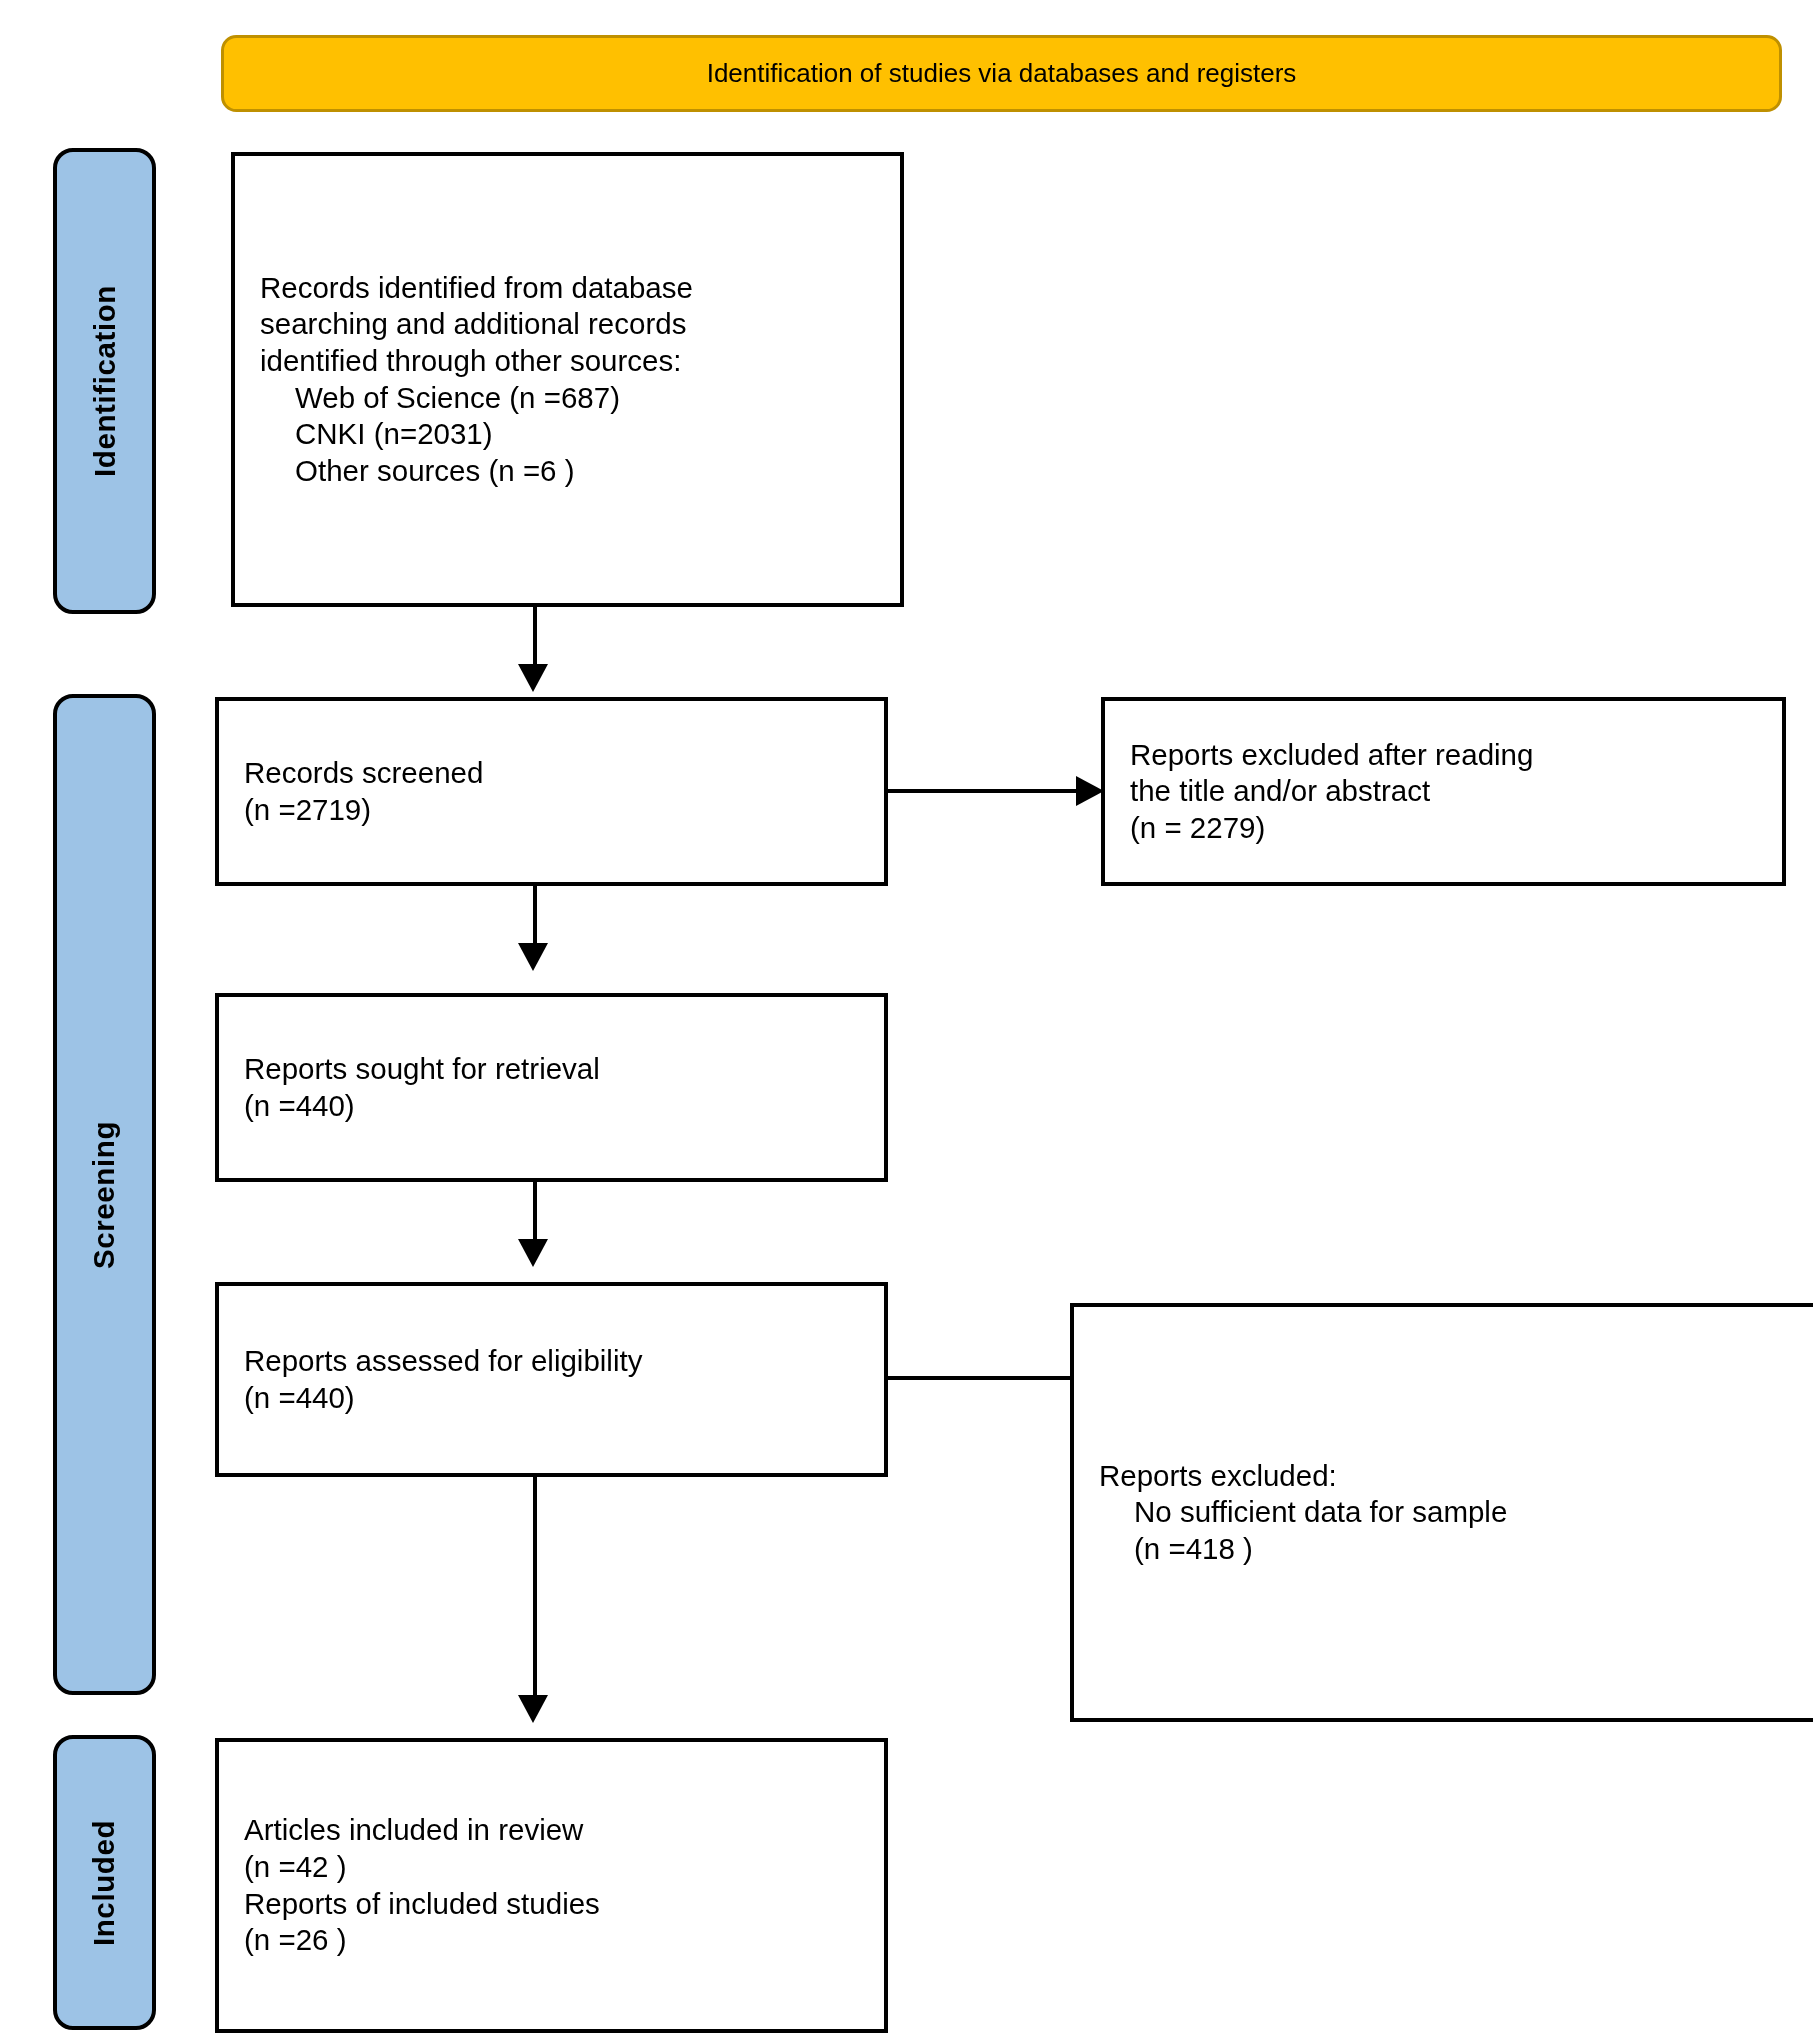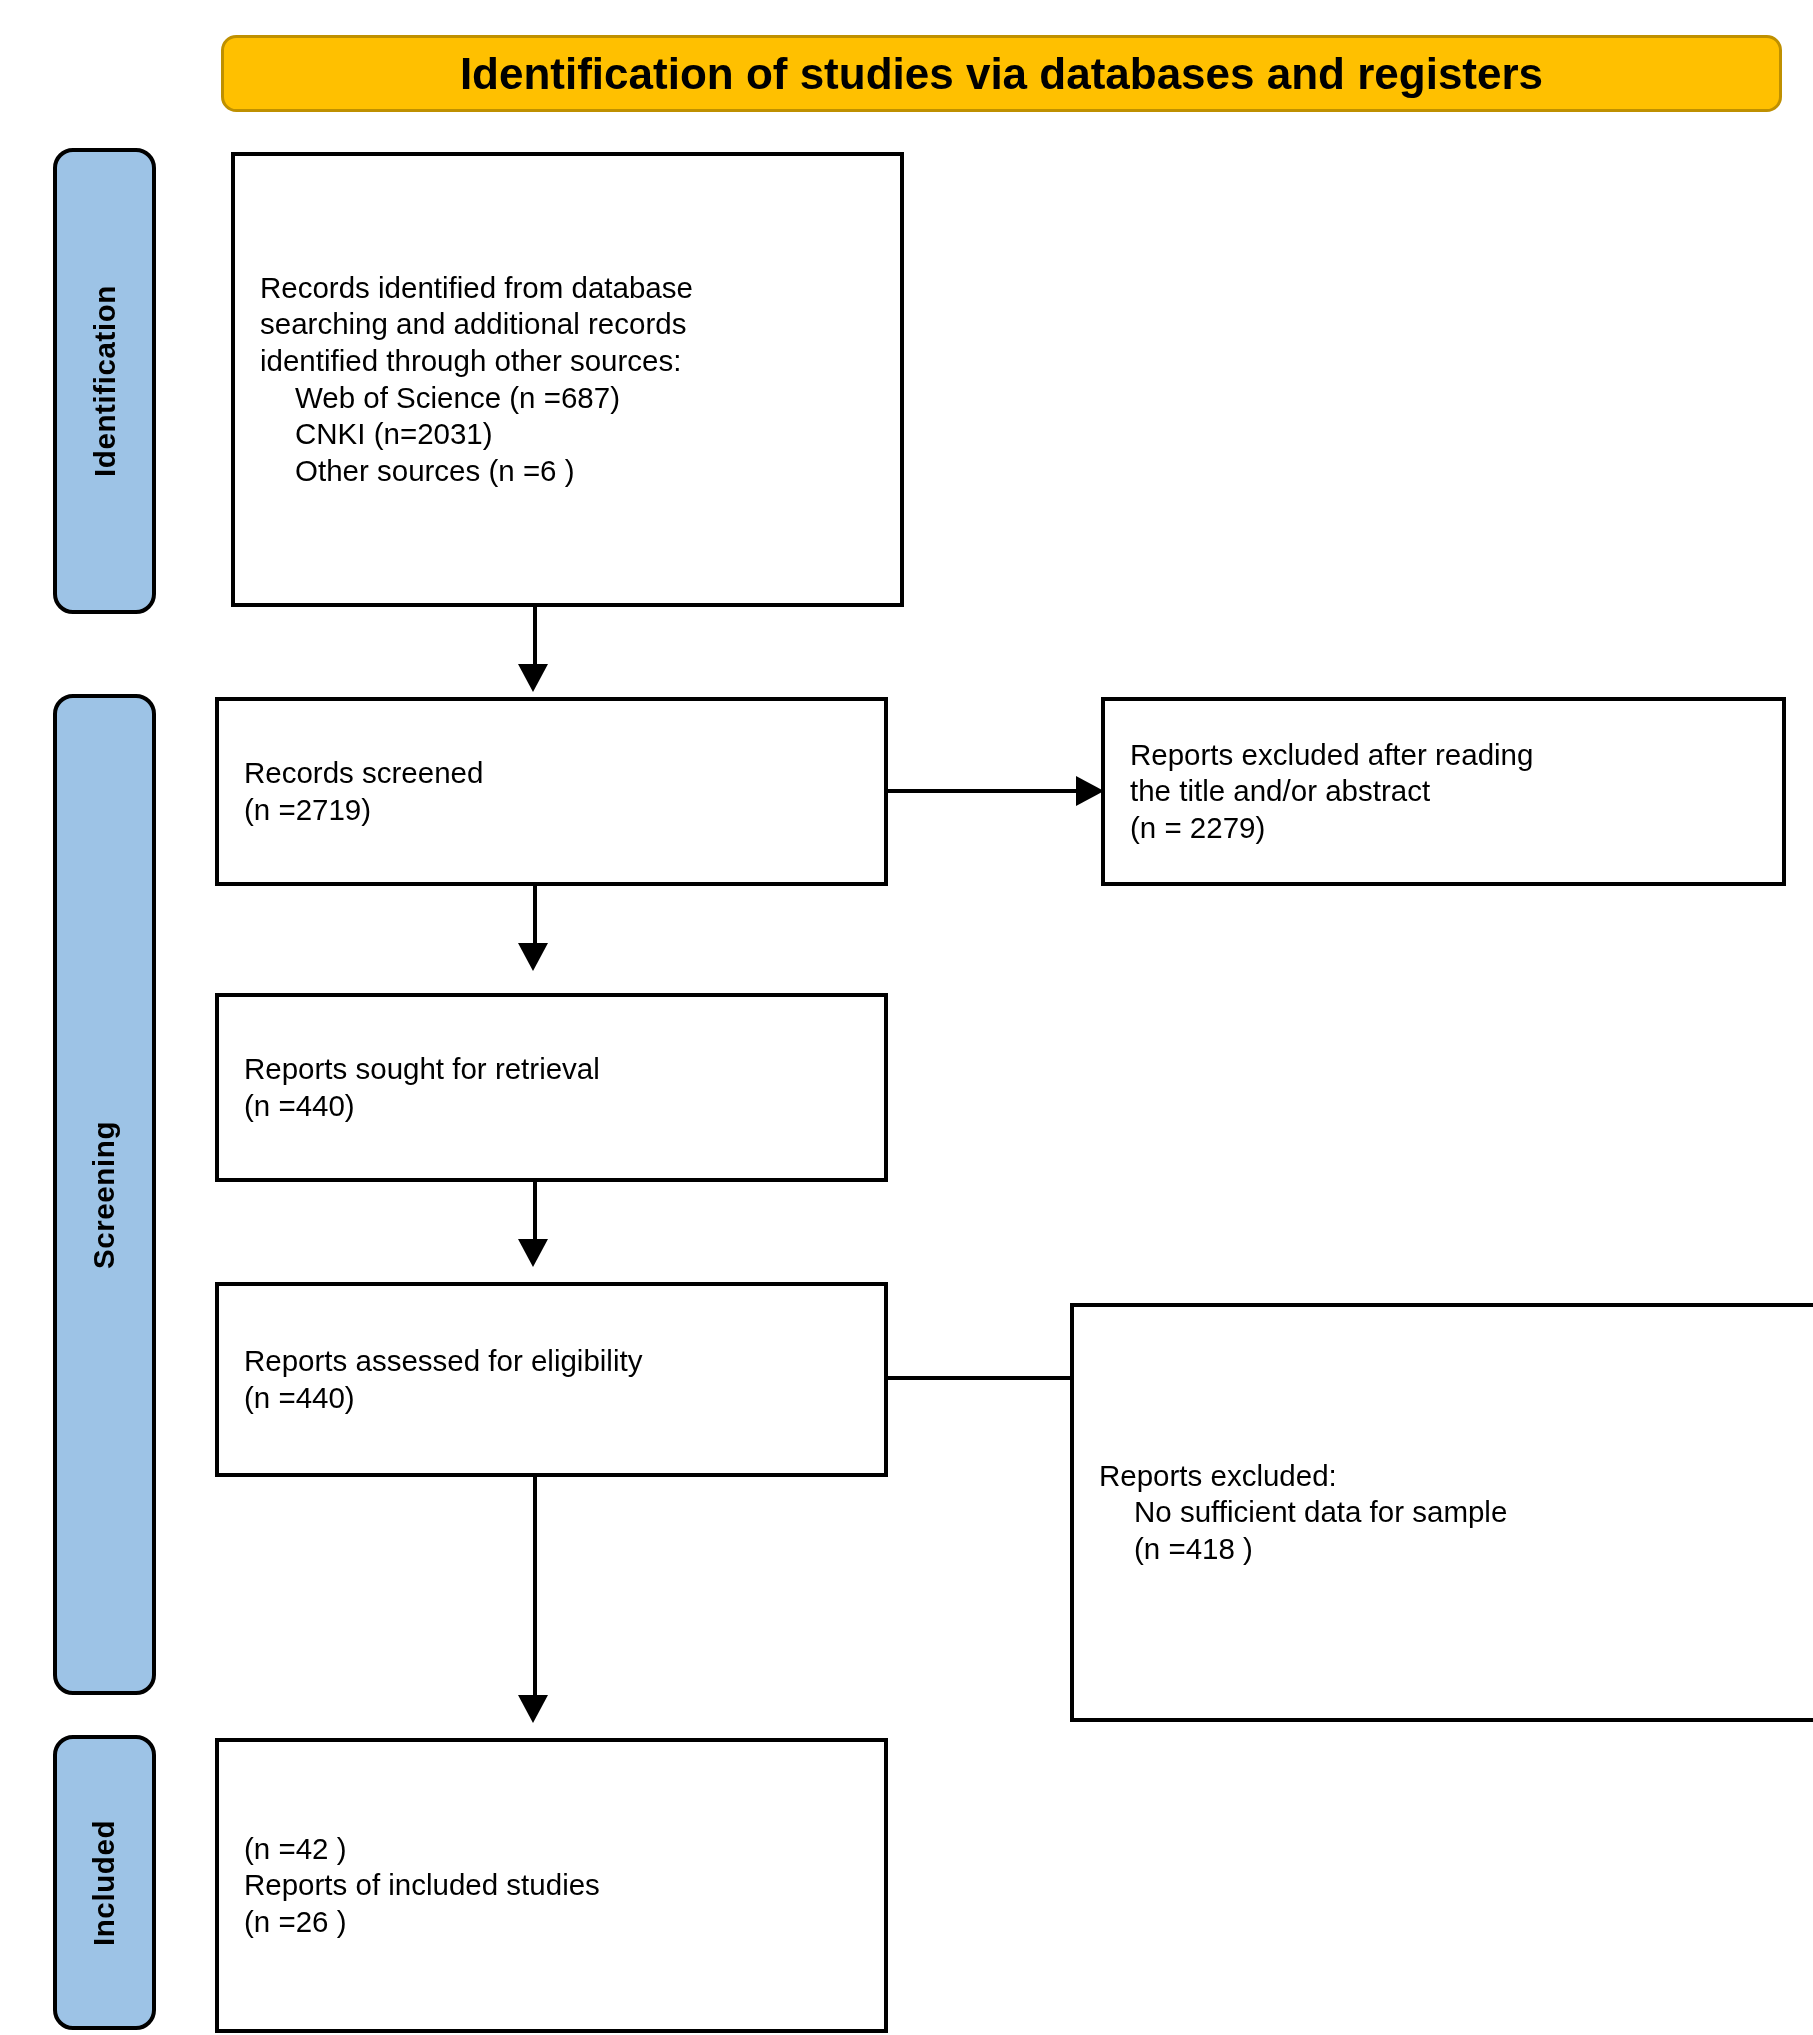--- a/index.html
+++ b/index.html
@@ -27,22 +27,22 @@
     height: 77px;
     background: #FFC000;
     border: 3px solid #BF9000;
     border-radius: 15.3px;
     box-sizing: border-box;
     display: flex;
     align-items: center;
     justify-content: center;
   }
   .banner-text {
-    font-size: 44px;
-    font-weight: bold;
+    font-size: 26px;
+    font-weight: normal;
     color: #000000;
     letter-spacing: 0px;
     white-space: nowrap;
   }
 
   
   .stage {
     position: absolute;
     background: #9DC3E6;
     border: 4.1px solid #000000;
@@ -194,20 +194,21 @@
       <div class="line indent">No sufficient data for sample</div>
       <div class="line indent">(n =418 )</div>
     </div>
   </div>
 
   <div class="vline" style="left:533px; top:1477px; height:224px;"></div>
   <div class="arrow-down" style="left:518px; top:1695px;"></div>
 
   <div class="box" style="left:215px; top:1738px; width:673px; height:295px;">
     <div class="box-inner">
+      <div class="line">Articles included in review</div>
       <div class="line">(n =42 )</div>
       <div class="line">Reports of included studies</div>
       <div class="line">(n =26 )</div>
     </div>
   </div>
 
 </div>
 
 
 </body></html>

